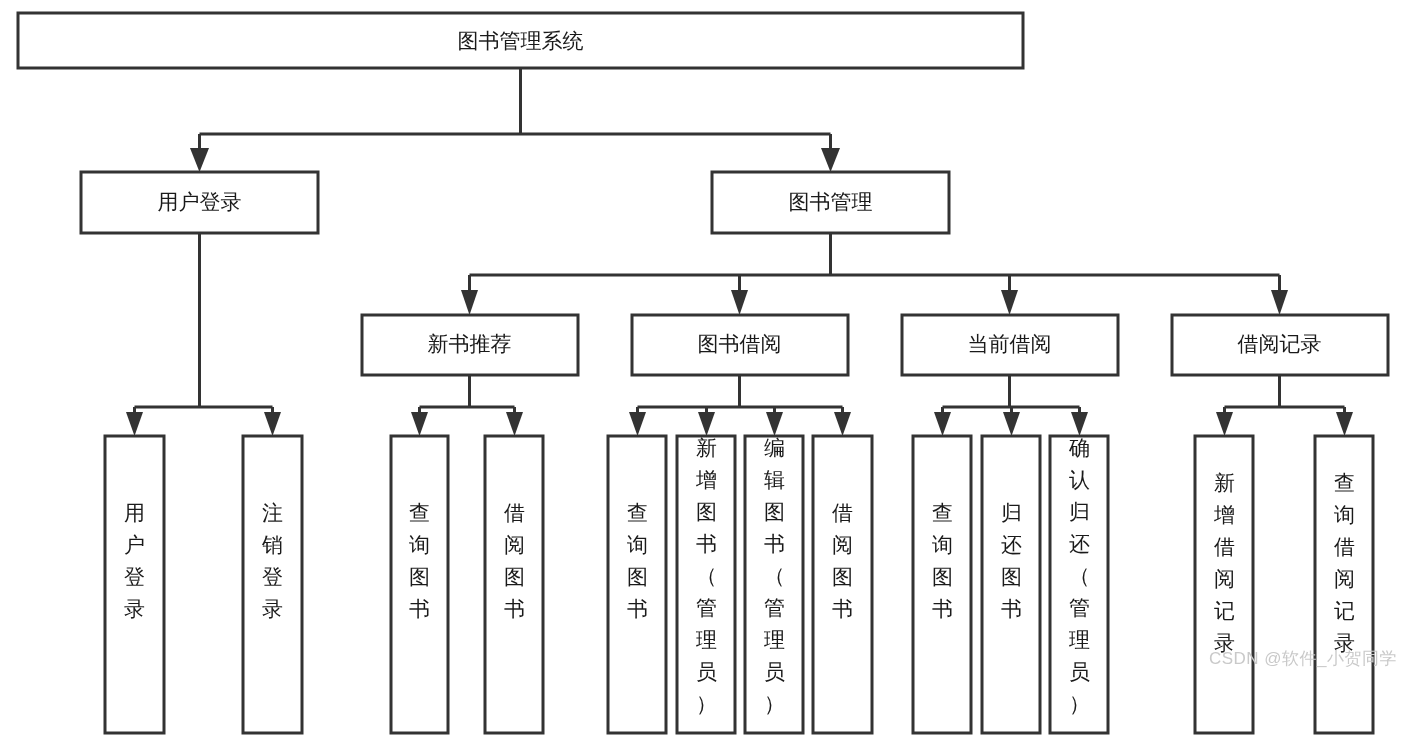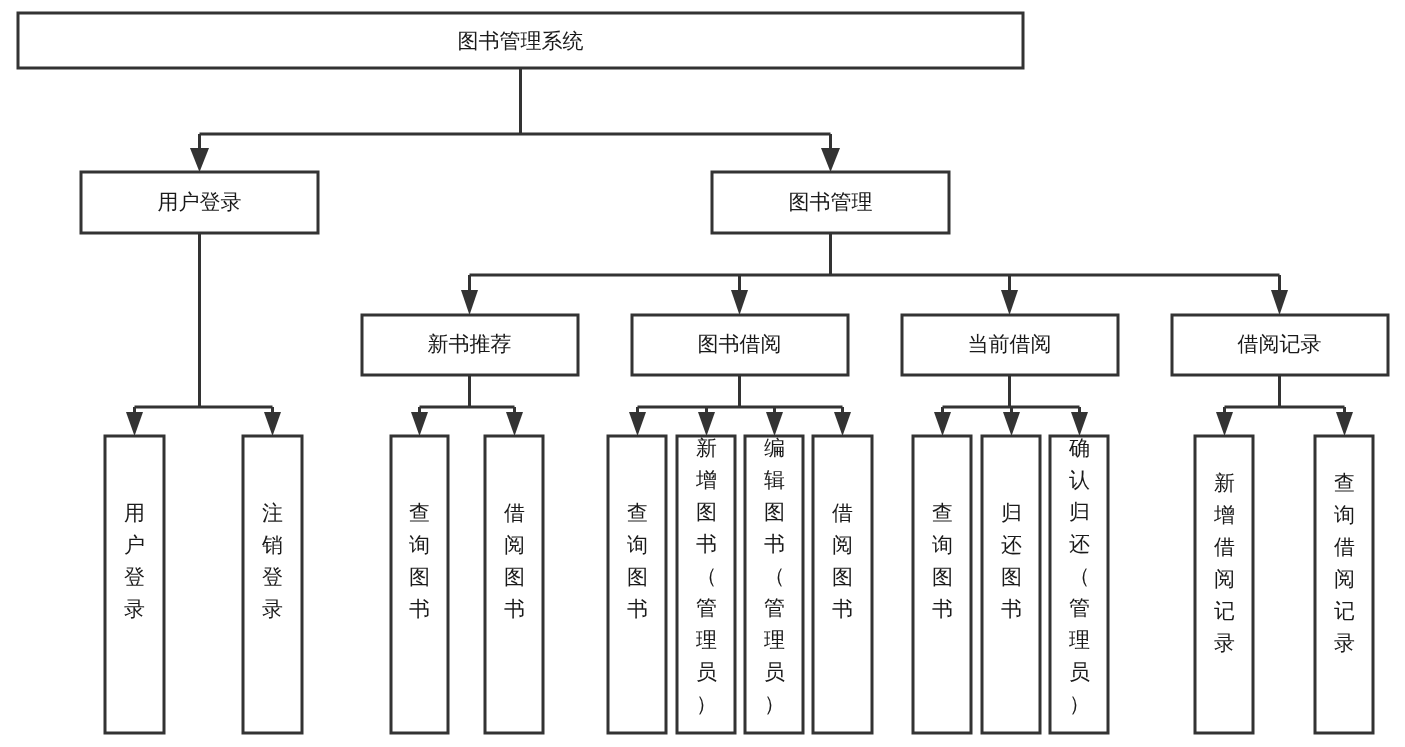--- a/index.html
+++ b/index.html
@@ -221,13 +221,14 @@
       <rect class="node-rect" x="1195" y="436" width="58" height="297"></rect>
       <text class="node-label-vert" x="1224.5" y="490"><tspan x="1224.5" y="490">新</tspan><tspan x="1224.5" y="522">增</tspan><tspan x="1224.5" y="554">借</tspan><tspan x="1224.5" y="586">阅</tspan><tspan x="1224.5" y="618">记</tspan><tspan x="1224.5" y="650">录</tspan></text>
     </g>
     <g>
       <rect class="node-rect" x="1315" y="436" width="58" height="297"></rect>
       <text class="node-label-vert" x="1344.5" y="490"><tspan x="1344.5" y="490">查</tspan><tspan x="1344.5" y="522">询</tspan><tspan x="1344.5" y="554">借</tspan><tspan x="1344.5" y="586">阅</tspan><tspan x="1344.5" y="618">记</tspan><tspan x="1344.5" y="650">录</tspan></text>
     </g>
 
   </svg>
 
+  <div class="watermark">CSDN @软件_小贺同学</div>
 </div>
 
 </body></html>

